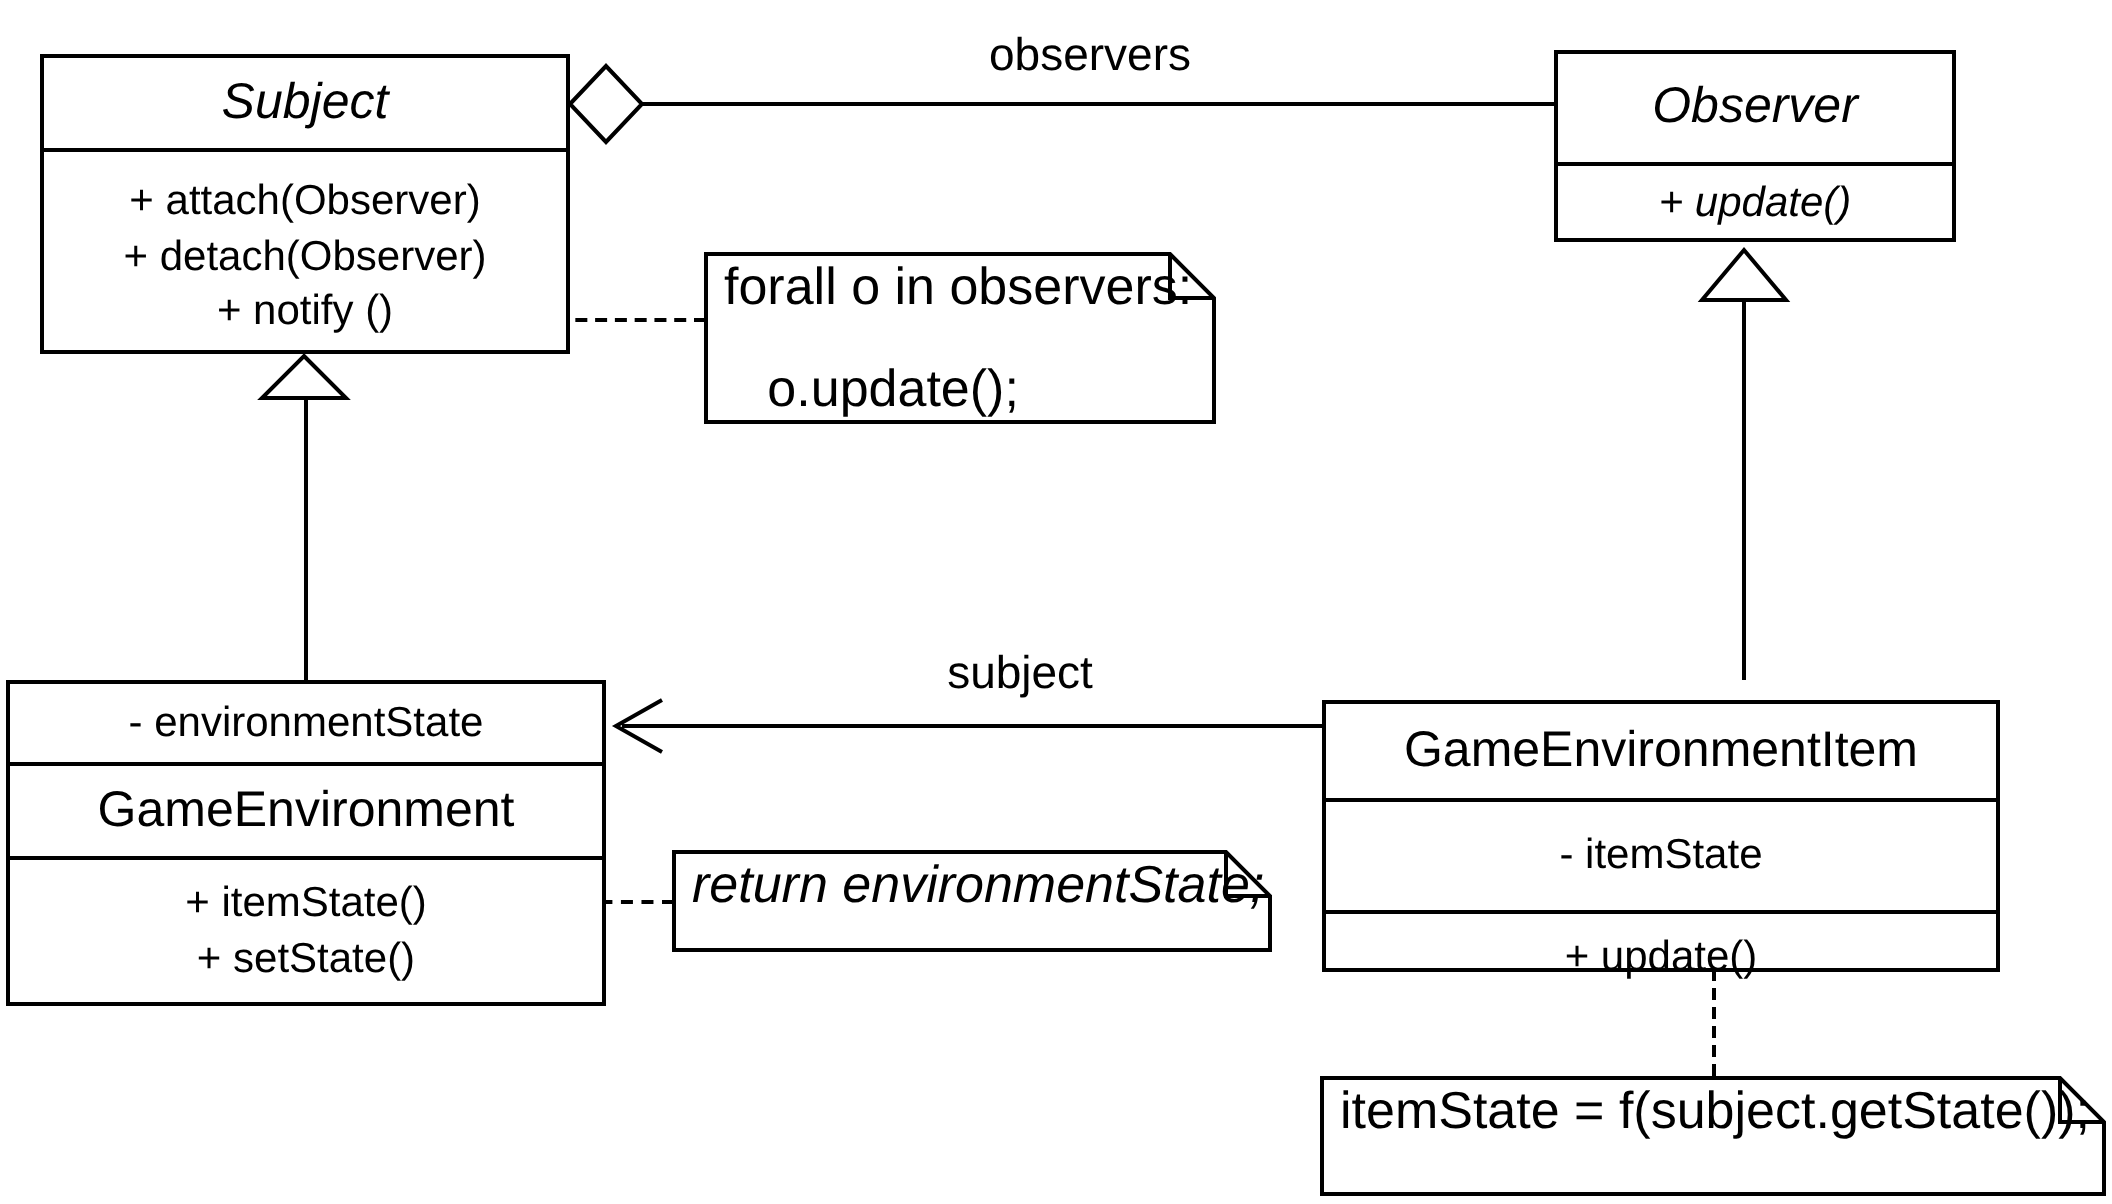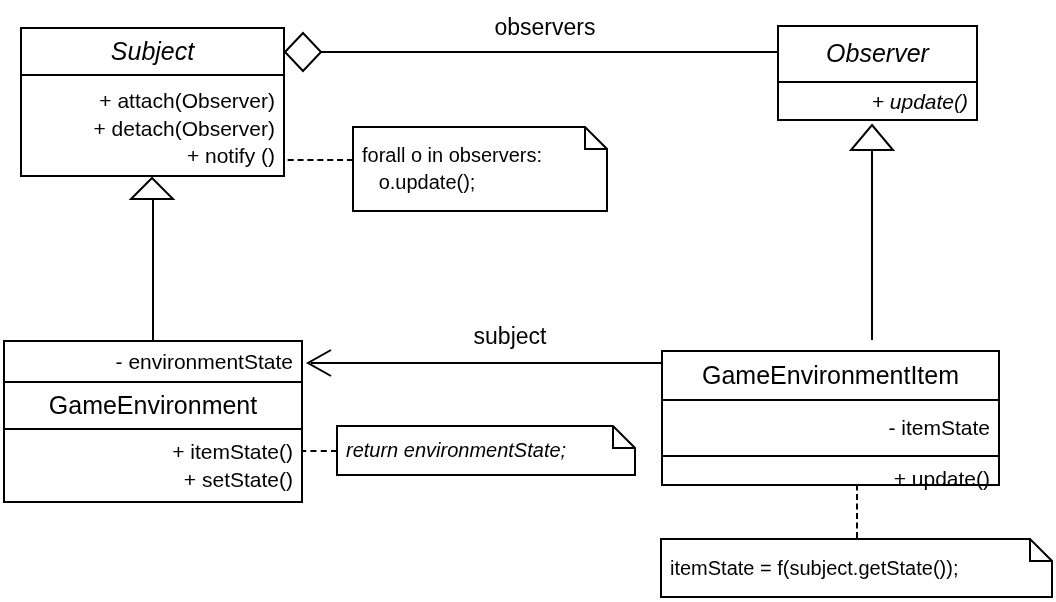--- a/index.html
+++ b/index.html
@@ -38,21 +38,21 @@
     line-height: 1.1;
     white-space: nowrap;
   }
   .class-title.abstract {
     font-style: italic;
   }
   .member {
     font-size: 21px;
     line-height: 1.32;
     white-space: nowrap;
-    text-align: right;
+    text-align: center;
   }
   .member.abstract {
     font-style: italic;
   }
 
   
   .uml-note {
     position: absolute;
     box-sizing: border-box;
   }
@@ -63,22 +63,22 @@
     overflow: visible;
   }
   .note-text {
     position: absolute;
     left: 10px;
     top: 0;
     right: 8px;
     bottom: 0;
     display: flex;
     flex-direction: column;
-    justify-content: center;
-    font-size: 20px;
+    justify-content: space-between;
+    font-size: 26px;
     line-height: 1.35;
     white-space: pre;
   }
 
   
   .line-h {
     position: absolute;
     height: 0;
     border-top: 2px solid #000000;
   }

